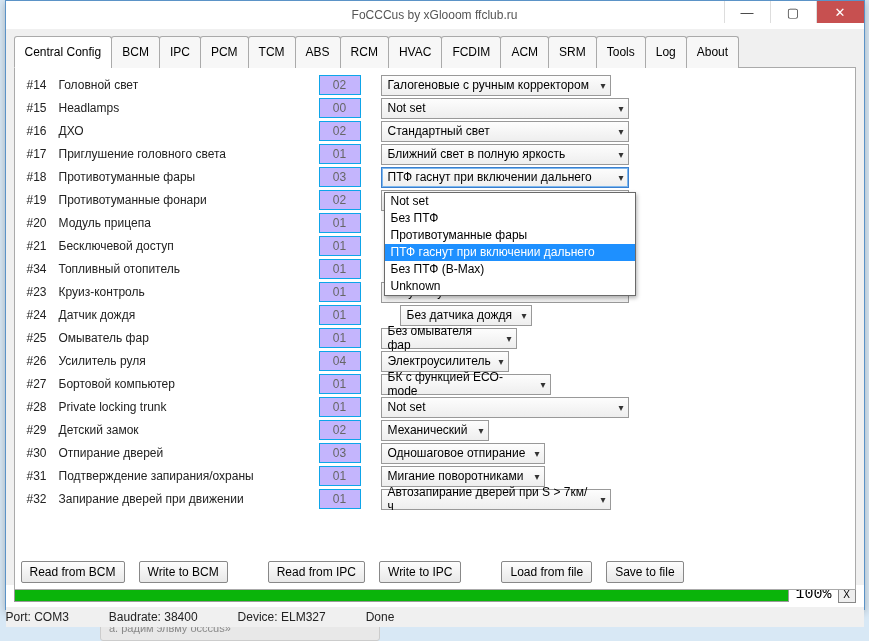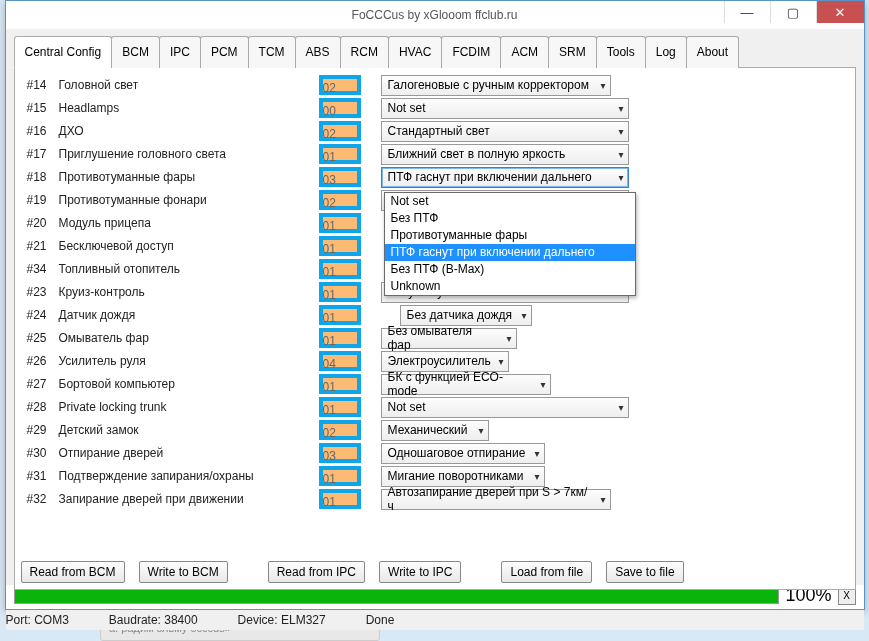--- a/index.html
+++ b/index.html
@@ -12,32 +12,32 @@
   .win-btn.close { background: #c75050; color: #fff; width: 48px; }
   .client { padding: 6px 8px; background: #f0f0f0; height: calc(100% - 52px); }
   .tabs { display: flex; border-bottom: 1px solid #aaa; margin-bottom: 0; }
   .tab { padding: 8px 10px; border: 1px solid #aaa; border-bottom: none; background: #f7f7f7; margin-right: -1px; border-radius: 3px 3px 0 0; cursor: default; position: relative; top: 1px; }
   .tab.active { background: #fff; border-bottom: 1px solid #fff; }
   .tab-body { background: #fff; border: 1px solid #aaa; border-top: none; padding: 6px; height: calc(100% - 22px); display: flex; flex-direction: column; }
   .rows { flex: 1; overflow-y: auto; overflow-x: hidden; padding-right: 2px; }
   .row { display: flex; align-items: center; height: 22px; margin-bottom: 1px; }
   .idx { width: 38px; padding-left: 6px; color: #222; }
   .name { width: 260px; color: #222; }
-  .code { width: 42px; height: 20px; border: 4px solid #0ea5e9; background: #fdba74; line-height: 18px; color: #666; margin-right: 20px; }
+  .code { width: 42px; height: 20px; border: 1px solid #0ea5e9; background: #c4b5fd; text-align: center; line-height: 18px; color: #666; margin-right: 20px; }
   .sel { height: 21px; border: 1px solid #999; background: linear-gradient(#fdfdfd,#eee); padding: 0 18px 0 6px; display: inline-flex; align-items: center; position: relative; min-width: 80px; }
   .sel::after { content: "▾"; position: absolute; right: 4px; font-size: 10px; color: #333; }
   .dropdown { position: absolute; left: 369px; top: 124px; width: 252px; background: #fff; border: 1px solid #6a6a6a; box-shadow: 1px 2px 4px rgba(0,0,0,0.3); z-index: 10; }
   .dropdown .opt { padding: 1px 6px; height: 17px; line-height: 15px; }
   .dropdown .opt.sel-opt { background: #1e90ff; color: #fff; }
   .btnbar { display: flex; gap: 14px; padding-top: 8px; align-items: flex-start; }
   .btn { height: 22px; padding: 0 8px; border: 1px solid #888; background: linear-gradient(#fdfdfd,#e8e8e8); border-radius: 2px; display: inline-flex; align-items: center; }
   .gap { width: 12px; }
   .progress-row { display: flex; align-items: center; padding: 0 8px 4px; gap: 6px; }
   .progress { flex: 1; height: 16px; border: 1px solid #9a9a9a; background: #0ab40a; }
-  .pct { font-size: 18px; }
+  .pct { font-size: 15px; font-family: Liberation Mono, monospace; }
   .xbtn { width: 18px; height: 18px; border: 1px solid #888; background: #eee; display: flex; align-items: center; justify-content: center; font-size: 10px; }
   .statusbar { height: 20px; display: flex; align-items: center; gap: 40px; color: #222; background: #f0f0f0; }
   .rows::-webkit-scrollbar { width: 17px; }
   .rows::-webkit-scrollbar-track { background: #f0f0f0; border-left: 1px solid #ddd; }
   .rows::-webkit-scrollbar-thumb { background: #c8c8c8; border: 1px solid #aaa; }
   .rows::-webkit-scrollbar-button { height: 17px; background: #eee; border: 1px solid #bbb; }
   .bg-strip { position:absolute; bottom:0; left:100px; height:26px; width:280px; background:#e8e8e8; border:1px solid #ccc; border-radius:3px; display:flex; align-items:center; padding-left:8px; color:#888; font-size:11px; z-index:-1;}
 </style>
 </head>
 <body>

